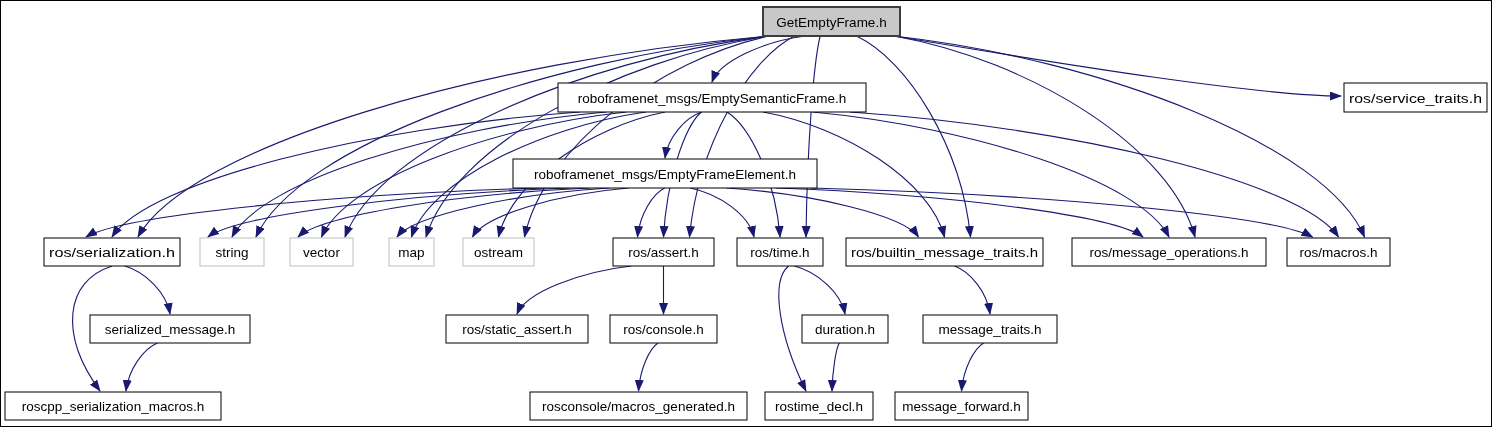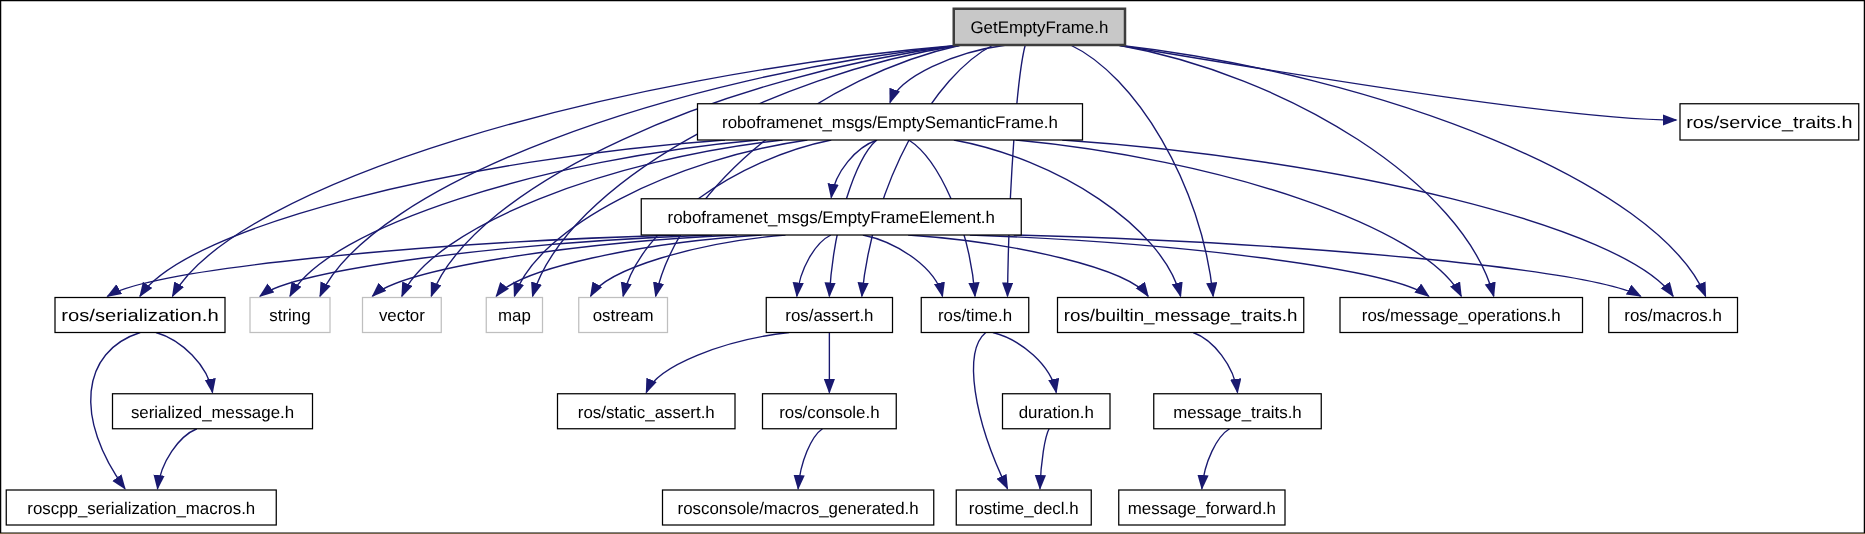--- a/index.html
+++ b/index.html
@@ -1,19 +1,19 @@
 <!DOCTYPE html>
 <html><head>
 <meta charset="utf-8">
 <style>
   html, body { margin: 0; padding: 0; background: #ffffff; }
   .graph-wrap {
     width: 1492px; height: 427px; position: relative;
     font-family: "Liberation Sans", sans-serif;
-    background: #a16207;
+    background: #1d4ed8;
   }
   svg { display: block; }
   text {
     font-family: "Liberation Sans", sans-serif;
     font-size: 13.5px;
     fill: #000000;
   }
 </style>
 </head>
 <body>

